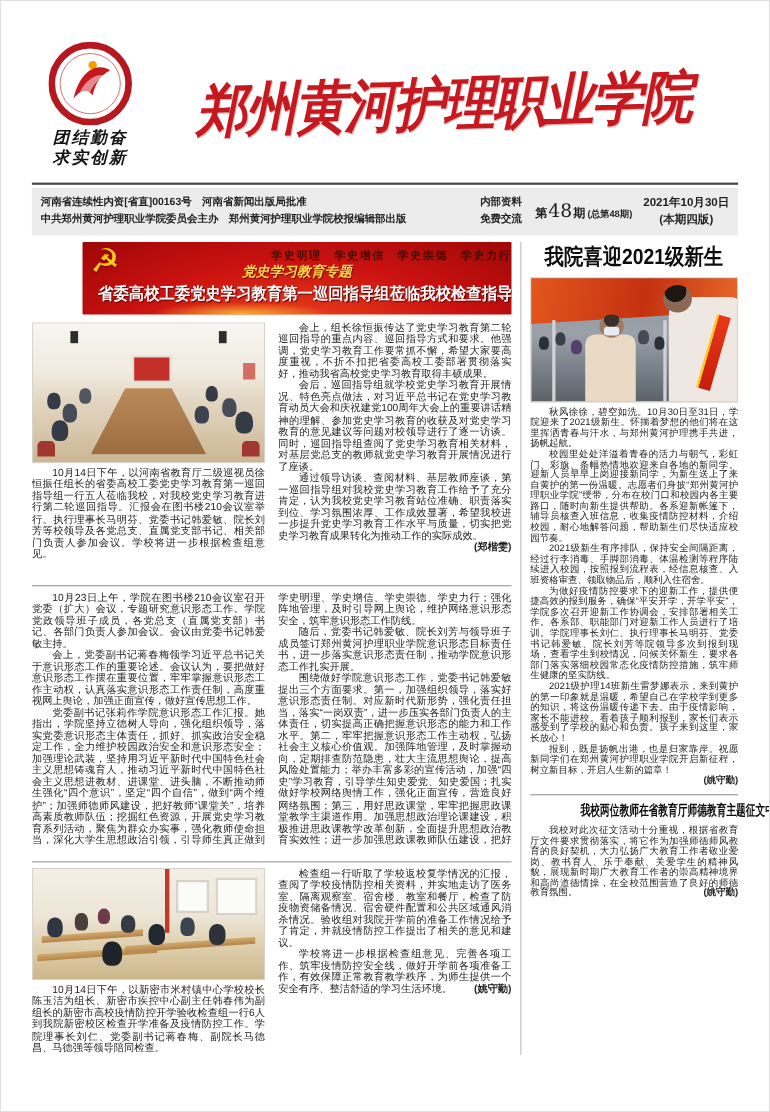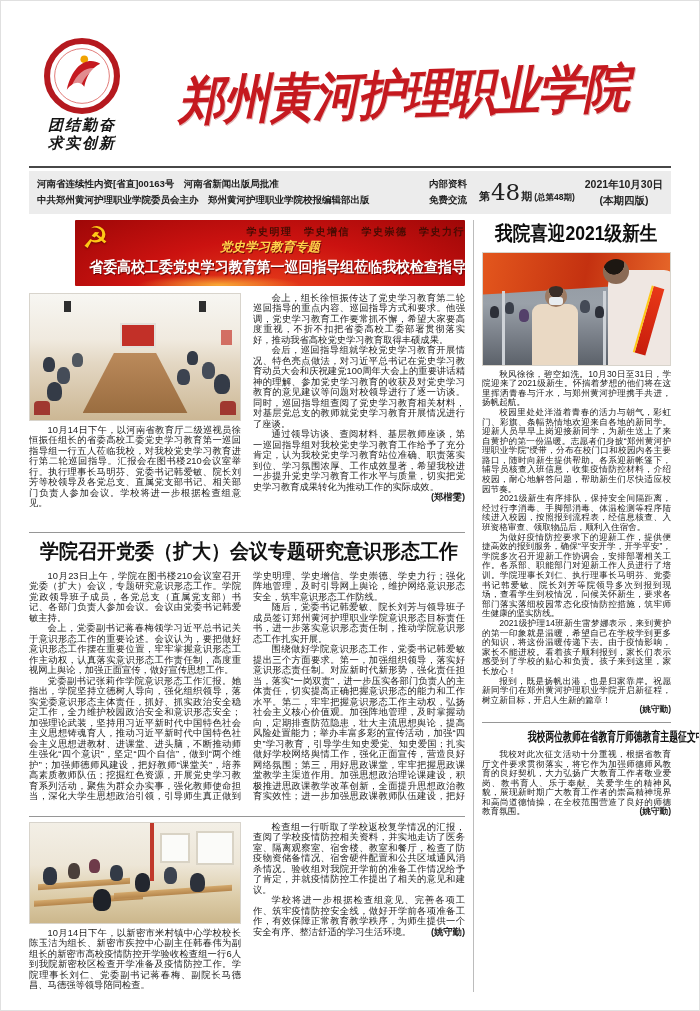--- a/index.html
+++ b/index.html
@@ -19,21 +19,21 @@
            letter-spacing:-2px; transform:scaleX(.9) rotate(-1.5deg);
            text-shadow:1px 1px 0 rgba(160,10,10,.3); }
 
   
   .mast-rule { border-top:2px solid #474747; margin:1px 0 3px; }
   .masthead { background:#ececec; display:flex; align-items:center; gap:10px;
               padding:5px 8px; font-size:9.5px; font-weight:bold; color:#222; }
   .reg { flex:1; line-height:1.7; }
   .notice { text-align:right; line-height:1.7; padding:0 2px; white-space:nowrap; }
   .issue { display:flex; align-items:baseline; white-space:nowrap; font-size:11px; }
-  .issue-num { font-size:23px; font-weight:normal; font-family:"DejaVu Serif", serif; margin:0 1px;text-align:center; }
+  .issue-num { font-size:17px; font-weight:normal; font-family:"DejaVu Serif", serif; margin:0 1px;text-align:center; }
   .issue-total { font-size:8.5px; margin-left:2px; }
   .dateblock { text-align:center; font-size:10.5px; line-height:1.55; white-space:nowrap; }
 
   
   .main { display:flex; margin-top:6px; }
   .left-col { flex:0 0 436px; width:436px; }
   .right-col { flex:1; margin-left:8px; border-left:1px solid #bcbcbc; padding-left:8px; min-width:0; }
 
   
   .banner { position:relative; margin-left:46px; height:66px; box-sizing:border-box;
@@ -185,23 +185,20 @@
           <span class="p1-chair" style="right:2%;"></span>
         </div>
         <p class="para">10月14日下午，以河南省教育厅二级巡视员徐恒振任组长的省委高校工委党史学习教育第一巡回指导组一行五人莅临我校，对我校党史学习教育进行第二轮巡回指导。汇报会在图书楼210会议室举行。执行理事长马明芬、党委书记韩爱敏、院长刘芳等校领导及各党总支、直属党支部书记、相关部门负责人参加会议。学校将进一步根据检查组意见。</p>
         <p class="para">会上，组长徐恒振传达了党史学习教育第二轮巡回指导的重点内容、巡回指导方式和要求。他强调，党史学习教育工作要常抓不懈，希望大家要高度重视，不折不扣把省委高校工委部署贯彻落实好，推动我省高校党史学习教育取得丰硕成果。</p>
         <p class="para">会后，巡回指导组就学校党史学习教育开展情况、特色亮点做法，对习近平总书记在党史学习教育动员大会和庆祝建党100周年大会上的重要讲话精神的理解、参加党史学习教育的收获及对党史学习教育的意见建议等问题对校领导进行了逐一访谈。同时，巡回指导组查阅了党史学习教育相关材料，对基层党总支的教师就党史学习教育开展情况进行了座谈。</p>
         <p class="para"><span>通过领导访谈、查阅材料、基层教师座谈，第一巡回指导组对我校党史学习教育工作给予了充分肯定，认为我校党史学习教育站位准确、职责落实到位、学习氛围浓厚、工作成效显著，希望我校进一步提升党史学习教育工作水平与质量，切实把党史学习教育成果转化为推动工作的实际成效。</span><span class="byline">(郑楷雯)</span></p>
       </div>
 
       <div class="rule"></div>
 
-      <h2 class="headline-l">
-        <span class="fit s95">学院召开党委（扩大）会议专题研究意识形态工作</span>
-      </h2>
       <div class="two-col h238 body-l">
         <p class="para">10月23日上午，学院在图书楼210会议室召开党委（扩大）会议，专题研究意识形态工作。学院党政领导班子成员，各党总支（直属党支部）书记、各部门负责人参加会议。会议由党委书记韩爱敏主持。</p>
         <p class="para">会上，党委副书记蒋春梅领学习近平总书记关于意识形态工作的重要论述。会议认为，要把做好意识形态工作摆在重要位置，牢牢掌握意识形态工作主动权，认真落实意识形态工作责任制，高度重视网上舆论，加强正面宣传，做好宣传思想工作。</p>
         <p class="para">党委副书记张莉作学院意识形态工作汇报。她指出，学院坚持立德树人导向，强化组织领导，落实党委意识形态主体责任，抓好、抓实政治安全稳定工作，全力维护校园政治安全和意识形态安全；加强理论武装，坚持用习近平新时代中国特色社会主义思想铸魂育人，推动习近平新时代中国特色社会主义思想进教材、进课堂、进头脑，不断推动师生强化“四个意识”，坚定“四个自信”，做到“两个维护”；加强师德师风建设，把好教师“课堂关”，培养高素质教师队伍；挖掘红色资源，开展党史学习教育系列活动，聚焦为群众办实事，强化教师使命担当，深化大学生思想政治引领，引导师生真正做到学史明理、学史增信、学史崇德、学史力行；强化阵地管理，及时引导网上舆论，维护网络意识形态安全，筑牢意识形态工作防线。</p>
         <p class="para">随后，党委书记韩爱敏、院长刘芳与领导班子成员签订郑州黄河护理职业学院意识形态目标责任书，进一步落实意识形态责任制，推动学院意识形态工作扎实开展。</p>
         <p class="para"><span>围绕做好学院意识形态工作，党委书记韩爱敏提出三个方面要求。第一，加强组织领导，落实好意识形态责任制。对应新时代新形势，强化责任担当，落实“一岗双责”，进一步压实各部门负责人的主体责任，切实提高正确把握意识形态的能力和工作水平。第二，牢牢把握意识形态工作主动权，弘扬社会主义核心价值观。加强阵地管理，及时掌握动向，定期排查防范隐患，壮大主流思想舆论，提高风险处置能力；举办丰富多彩的宣传活动，加强“四史”学习教育，引导学生知史爱党、知史爱国；扎实做好学校网络舆情工作，强化正面宣传，营造良好网络氛围；第三，用好思政课堂，牢牢把握思政课堂教学主渠道作用。加强思想政治理论课建设，积极推进思政课教学改革创新，全面提升思想政治教育实效性；进一步加强思政课教师队伍建设，把好入口关，提升教学能力，不断提高思政课教师政治理论水平，充分发挥高校意识形态主阵地作用。</span></p>
       </div>
 
       <div class="rule"></div>
 

